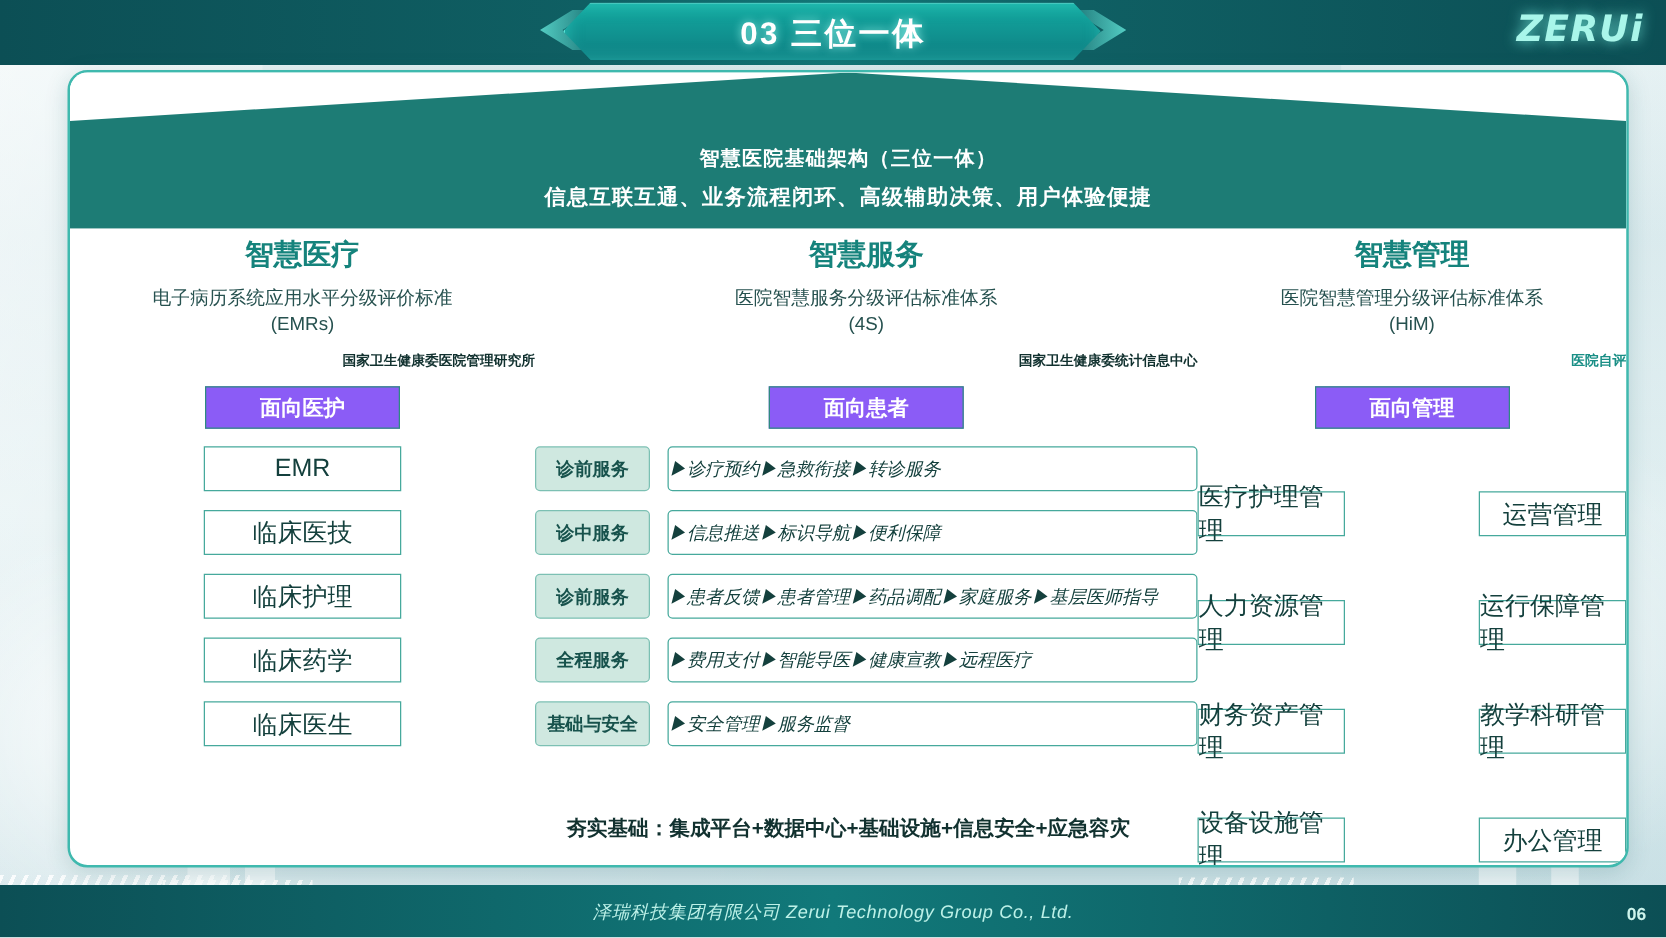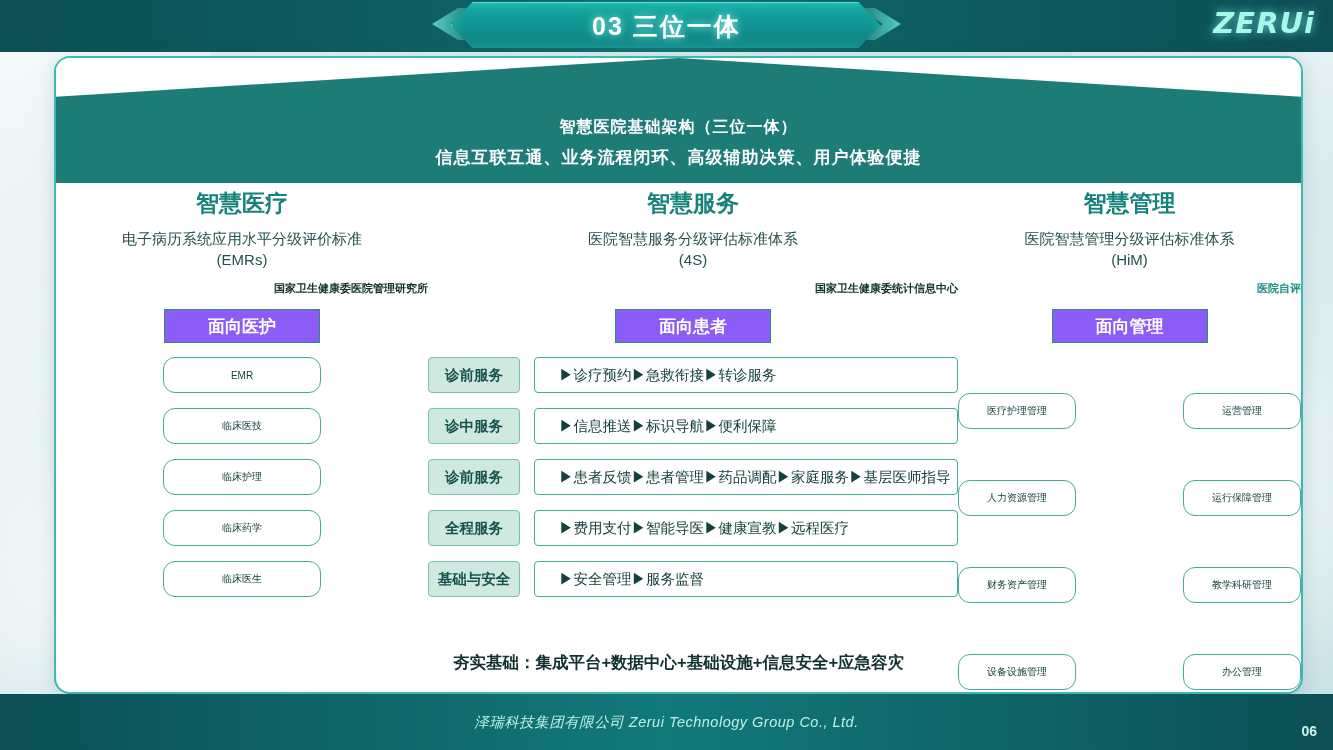--- a/index.html
+++ b/index.html
@@ -123,50 +123,50 @@
   .face-btn {
     margin: 13px auto 0; width: 154px; height: 32px;
     background: #8b5cf6; color: #ffffff; font-size: 17px; font-weight: bold;
     display: flex; align-items: center; justify-content: center;
     border: 1px solid #2e8b80;
   }
 
   .list { margin-top: 14px; }
   .pill {
     box-sizing: border-box;
-    height: 36px; border: 1px solid #46a99c; border-radius: 12px;
-    display: flex; align-items: center; justify-content: center;
-    font-size: 10px; color: #14403d; background: #ffffff;
+    height: 36px; border: 1px solid #46a99c; border-radius: 0;
+    display: flex; align-items: center; justify-content: center;
+    font-size: 20px; color: #14403d; background: #ffffff;
     margin-bottom: 15px;
   }
   .col-1 .pill { width: 158px; margin-left: auto; margin-right: auto; }
 
   .row2 { display: flex; align-items: flex-end; margin-bottom: 15px; }
   .tag {
     box-sizing: border-box;
     width: 92px; height: 36px; background: #cfe8e0; border: 1px solid #7cc0b3;
     border-radius: 4px; display: flex; align-items: center; justify-content: center;
     font-size: 14.5px; color: #17524c; font-weight: bold; margin-right: 14px;
   }
   .desc {
     box-sizing: border-box;
     flex: 1; height: 36px; border: 1px solid #46a99c; border-radius: 4px;
-    display: flex; align-items: center; padding-left: 24px;
-    font-size: 14.5px; color: #14403d; background: #ffffff;
+    display: flex; align-items: center; padding-left: 0;
+    font-size: 14.5px; color: #14403d; background: #ffffff; font-style: italic;
   }
   .grid2 { display: flex; flex-wrap: wrap; justify-content: space-between; }
   .grid2 .pill { width: 118px; margin-top: 36px; }
 
   .footer-note {
     position: absolute; bottom: 18px; left: 0; width: 100%;
     text-align: center; font-size: 16.5px; font-weight: bold; color: #11312f;
   }
   
   .bottombar {
-    position: absolute; left: 0; bottom: 0; width: 1333px; height: 56px;
+    position: absolute; left: 0; bottom: 0; width: 1333px; height: 42px;
     background: linear-gradient(90deg, #0c4f55 0%, #11797a 50%, #0c4f55 100%);
     display: flex; align-items: center; justify-content: center;
   }
   .bottom-text {
     color: #bdf1e8; font-size: 14.5px; font-style: italic; letter-spacing: 0.5px;
   }
   .page-num {
     position: absolute; right: 16px; bottom: 11px; color: #cdf4ec; font-size: 14px; font-weight: bold;
   }
 </style>

